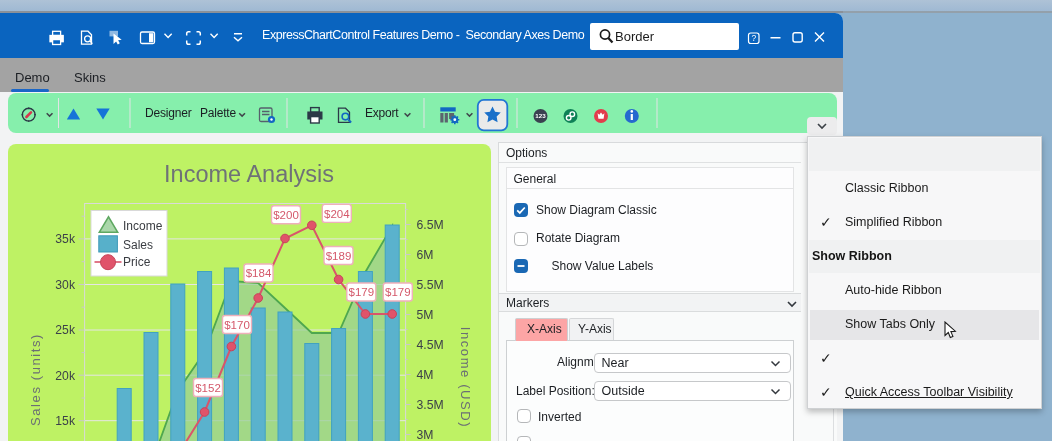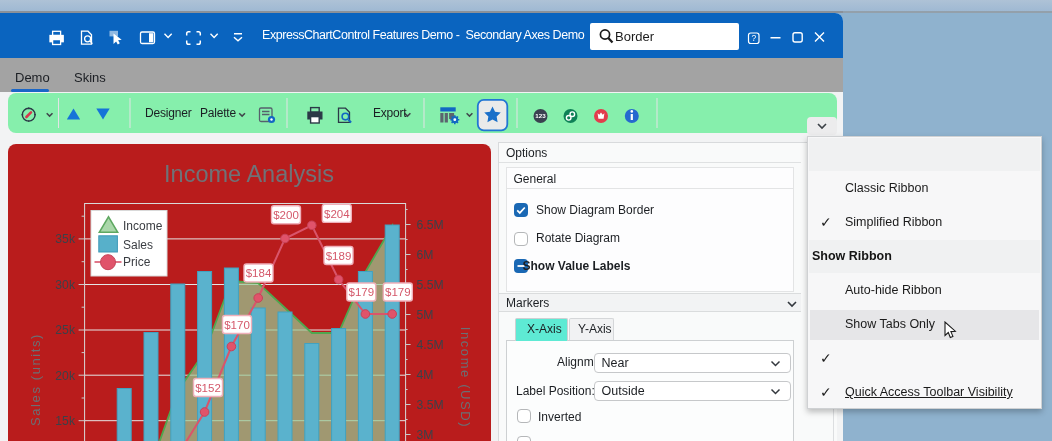--- a/index.html
+++ b/index.html
@@ -18,21 +18,21 @@
   
   #tabrow{left:0;top:45px;width:843px;height:34px;background:#a3a3a3;text-align:center;}
   .rtab{top:0;height:34px;line-height:40px;font-size:13px;color:#1b1e23;}
   #demoline{left:11px;top:31px;width:38px;height:3px;border-radius:2px;background:#1a66c7;}
   
   #toolbarzone{left:0;top:79px;width:843px;height:62px;background:#f2f3f4;}
   #toolbar{left:8px;top:1px;width:829px;height:40px;background:#86efac;border-radius:8px;}
   .ttxt{top:0;height:40px;line-height:40px;font-size:12px;letter-spacing:-0.2px;color:#1b1e23;}
   #chevbtn{left:807px;top:24.5px;width:30px;height:18px;background:#ececed;border-radius:4px;}
   
-  #chartcard{left:8px;top:131px;width:483px;height:297px;background:#b91c1c;border-radius:8px 8px 0 0;}
+  #chartcard{left:8px;top:131px;width:483px;height:297px;background:#bef264;border-radius:8px 8px 0 0;}
   #optpanel{left:498px;top:129px;width:302px;height:299px;background:#f9fafa;border-left:1px solid #d8dadc;border-top:1px solid #d8dadc;padding-left:36px;}
   #rightstrip{left:833px;top:128px;width:1px;height:300px;background:#dcdee0;}
   
   .optxt{font-size:12px;color:#1c1f23;}
   .cb{width:14px;height:14px;border-radius:4px;}
   .cb.on{background:#1a68b4;}
   .cb.off{background:#fff;border:1px solid #b5b7b9;width:12px;height:12px;}
   .combo{height:18px;background:#fff;border:1px solid #c6c8ca;border-radius:4px;font-size:12.5px;color:#1c1f23;line-height:18px;padding-left:7px;}
   
   #menu{left:807px;top:136px;width:235px;height:273px;background:#f7f7f8;border:1px solid #cfd1d3;box-sizing:border-box;box-shadow:0 3px 6px rgba(0,0,0,0.25);}
@@ -176,21 +176,21 @@
         <circle cx="623.8" cy="23" r="7" fill="#2569cf"></circle>
         <rect x="622.7" y="21" width="2.2" height="6" fill="#fff"></rect>
         <circle cx="623.8" cy="18.4" r="1.3" fill="#fff"></circle>
 
         <g stroke="#e2e4e6" stroke-width="1">
           <path d="M50.5 5 v30 M122 5 v30 M279 5 v30 M416 5 v30 M509 5 v30 M649 5 v30"></path>
         </g>
       </svg>
       <div class="ttxt abs" style="left:137px;">Designer</div>
       <div class="ttxt abs" style="left:192px;">Palette</div>
-      <div class="ttxt abs" style="left:357px;margin-left:8px;">Export</div>
+      <div class="ttxt abs" style="left:357px;">Export</div>
     </div>
     <div id="chevbtn" class="abs">
       <svg class="abs" style="left:0;top:0" width="30" height="18" viewBox="0 0 30 18">
         <path d="M11 7 l4 4 l4 -4" stroke="#3c4147" fill="none" stroke-width="1.6"></path>
       </svg>
     </div>
   </div>
   <div id="chartcard" class="abs">
     <svg class="abs" style="left:0;top:0" width="483" height="297" viewBox="8 144 483 297">
       <text x="249" y="181.5" font-size="23.5" fill="#6f7277" text-anchor="middle" font-family="Liberation Sans">Income Analysis</text>
@@ -295,43 +295,43 @@
     <div class="abs" style="left:0;top:19px;width:302px;height:1px;background:#dfe1e2;"></div>
 
     <div class="abs" style="left:6.5px;top:24px;width:286px;height:123px;background:#fdfdfe;border:1px solid #e3e4e5;">
       <div class="optxt abs" style="left:7px;top:4px;">General</div>
       <div class="abs" style="left:0;top:19.5px;width:286px;height:1px;background:#e3e4e5;"></div>
       <div class="abs cb on" style="left:7px;top:35px;">
         <svg width="14" height="14" viewBox="0 0 14 14">
             <path d="M3.2 7.3 l2.6 2.6 l5 -5.4" stroke="#fff" fill="none" stroke-width="1.7"></path>
           </svg>
       </div>
-      <div class="optxt abs" style="left:29.5px;top:35px;line-height:15px;">Show Diagram Border</div>
+      <div class="optxt abs" style="left:29.5px;top:35px;line-height:15px;">Show Diagram Classic</div>
       <div class="abs cb off" style="left:7px;top:63.5px;"></div>
       <div class="optxt abs" style="left:29.5px;top:63px;line-height:15px;">Rotate Diagram</div>
       <div class="abs cb on" style="left:7px;top:91px;">
         <svg width="14" height="14" viewBox="0 0 14 14">
             <path d="M3.5 7 h7" stroke="#fff" fill="none" stroke-width="1.8"></path>
           </svg>
       </div>
-      <div class="optxt abs" style="left:16px;top:91px;line-height:15px;font-weight:bold;">Show Value Labels</div>
+      <div class="optxt abs" style="left:45px;top:91px;line-height:15px;">Show Value Labels</div>
     </div>
 
     <div class="abs" style="left:0;top:150px;width:302px;height:17px;background:#f2f3f4;border-top:1px solid #dadcdd;border-bottom:1px solid #dadcdd;">
       <div class="optxt abs" style="left:7px;top:2px;">Markers</div>
       <svg class="abs" style="left:286px;top:3px;" width="14" height="14" viewBox="0 0 14 14">
         <path d="M3 5 l4 4 l4 -4" stroke="#33383e" fill="none" stroke-width="1.6"></path>
       </svg>
     </div>
 
     <div class="abs" style="left:70px;top:175px;width:45px;height:22px;background:#f1f2f3;border:1px solid #d5d7d9;border-bottom:none;border-radius:2px 2px 0 0;box-sizing:border-box;">
       <div class="optxt abs" style="left:8px;top:3px;">Y-Axis</div>
     </div>
     <div class="abs" style="left:7px;top:197px;width:288px;height:102px;background:#fcfdfd;border:1px solid #cdd0d2;border-bottom:none;box-sizing:border-box;"></div>
-    <div class="abs" style="left:16px;top:175px;width:53px;height:23px;background:#5eead4;border:1px solid #cdd0d2;border-bottom:none;border-radius:2px 2px 0 0;box-sizing:border-box;z-index:3;">
+    <div class="abs" style="left:16px;top:175px;width:53px;height:23px;background:#fca5a5;border:1px solid #cdd0d2;border-bottom:none;border-radius:2px 2px 0 0;box-sizing:border-box;z-index:3;">
       <div class="optxt abs" style="left:11px;top:3px;">X-Axis</div>
     </div>
     <div class="optxt abs" style="left:17px;top:212px;z-index:4;margin-left:41px;">Alignment:</div>
     <div class="combo abs" style="left:94.5px;top:210px;width:188px;z-index:4;">Near
       <svg class="abs" style="right:8px;top:3px;" width="13" height="13" viewBox="0 0 13 13">
           <path d="M2.5 4.5 l4 4 l4 -4" stroke="#33383e" fill="none" stroke-width="1.5"></path>
         </svg>
     </div>
     <div class="optxt abs" style="left:17px;top:241px;z-index:4;">Label Position:</div>
     <div class="combo abs" style="left:94.5px;top:238px;width:188px;z-index:4;">Outside

